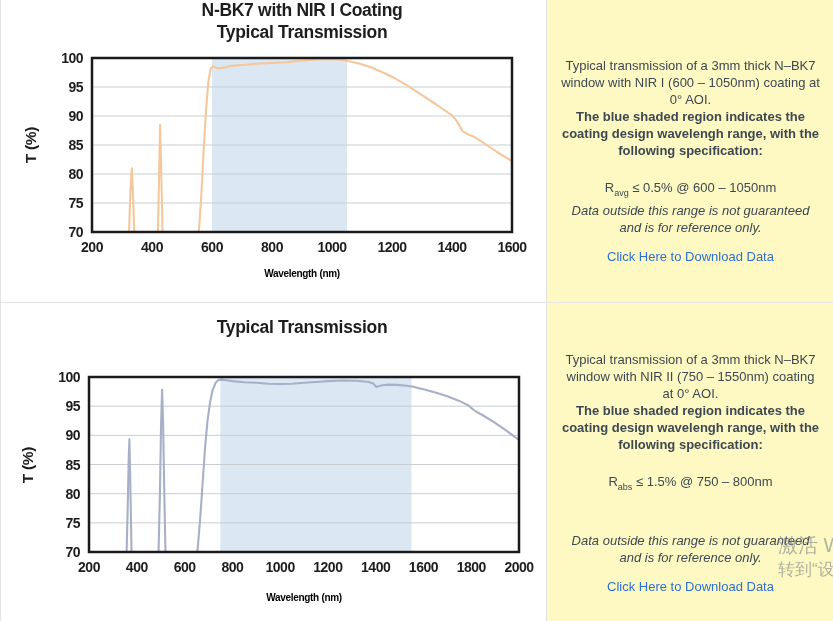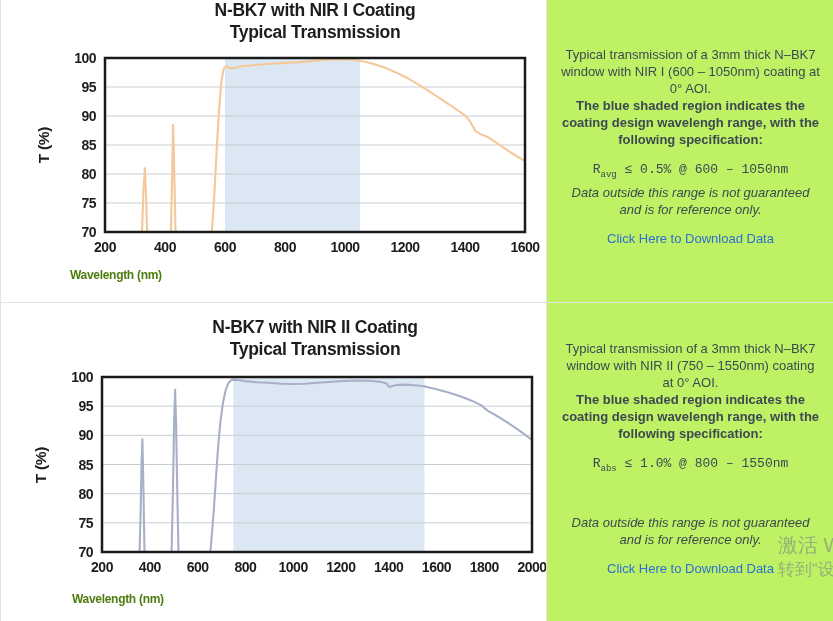--- a/index.html
+++ b/index.html
@@ -1,52 +1,52 @@
 <!DOCTYPE html>
 <html><head>
 <meta charset="utf-8">
 <style>
   html,body{margin:0;padding:0;background:#fff;}
   body{width:833px;height:621px;overflow:hidden;position:relative;
        font-family:"Liberation Sans",sans-serif;}
   .page{position:absolute;left:0;top:0;width:833px;height:621px;background:#fff;
         border-left:1px solid #e3e3e3;box-sizing:border-box;overflow:hidden;}
   .cell{position:absolute;box-sizing:border-box;}
-  .chart-cell{left:17px;width:544px;background:#fff;padding-left:12px;}
-  .text-cell{left:546px;width:287px;background:#bef264;text-align:center;
-             color:#3d4852;font-size:13px;line-height:17px;padding:0 13px;}
+  .chart-cell{left:4px;width:544px;background:#fff;padding-left:12px;}
+  .text-cell{left:546px;width:287px;background:#fef9c3;text-align:center;
+             color:#3d4852;font-size:13px;line-height:17px;padding:11px 13px;}
   #cellA{top:0;height:302px;}
   #cellB{top:0;height:302px;}
   #cellC{top:303px;height:318px;}
   #cellD{top:303px;height:318px;}
   .vdivider{position:absolute;left:545px;top:0;width:1px;height:621px;background:#e3e3e3;}
   .hdivider{position:absolute;left:0;top:302px;width:833px;height:1px;background:#e3e3e3;}
 
   .chart-title{position:absolute;left:52px;width:490px;text-align:center;
                font-weight:700;font-size:17.5px;line-height:22px;color:#1d1d1f;
                letter-spacing:-0.3px;}
   #titleA{top:-1px;}
   #titleC{top:13px;}
-  .xlabel{position:absolute;width:490px;text-align:left;font-weight:700;
-          font-size:12px;color:#4d7c0f;letter-spacing:-0.3px;}
+  .xlabel{position:absolute;width:490px;text-align:center;font-weight:700;
+          font-size:10px;color:#000000;letter-spacing:-0.3px;}
   #xlabelA{left:52px;top:268px;}
   #xlabelC{left:54px;top:289px;}
   .ylabel{position:absolute;width:100px;height:20px;text-align:center;font-weight:700;
           font-size:15.5px;color:#1d1d1f;letter-spacing:-0.3px;
           transform:rotate(-90deg);transform-origin:center;}
   #ylabelA{left:-23px;top:135px;}
   #ylabelC{left:-26px;top:152px;}
   svg.plot{position:absolute;left:0;top:0;}
 
   .text-cell p{margin:0;}
   .para1{margin-top:0;}
   #cellB .para1{padding-top:46px;}
   #cellD .para1{padding-top:37px;}
   .para2{margin-top:12px;font-weight:bold;}
-  .specs{margin-top:13px;font-family:Liberation Mono, monospace;}
+  .specs{margin-top:20px;}
   .spec-line{line-height:17px;white-space:nowrap;}
   .spec-line sub{font-size:9px;}
   .para3{margin-top:14px;font-style:italic;}
   #cellD .para3{margin-top:36px;}
   .dl-link{display:inline-block;margin-top:12px;color:#2e6fd0;text-decoration:none;
            cursor:pointer;}
   .watermark{position:absolute;left:777px;top:533px;color:rgba(125,130,135,0.6);
              white-space:nowrap;pointer-events:none;}
   .watermark .wm1{font-size:20px;line-height:24px;}
   .watermark .wm2{font-size:17px;line-height:26px;}
@@ -98,21 +98,20 @@
     <p class="para2">The blue shaded region indicates the coating design wavelengh range, with the following specification:</p>
     <div class="specs">
         <div class="spec-line"><span>R</span><sub>avg</sub><span> ≤ 0.5% @ 600 – 1050nm</span></div>
       </div>
     <p class="para3">Data outside this range is not guaranteed and is for reference only.</p>
     <a class="dl-link">Click Here to Download Data</a>
   </div>
 
   <div class="cell chart-cell" id="cellC">
     <div class="chart-title" id="titleC">
-      <div>N-BK7 with NIR II Coating</div>
       <div>Typical Transmission</div>
     </div>
     <div class="ylabel" id="ylabelC">T (%)</div>
     <svg class="plot" id="plot1" width="544" height="318">
         <rect x="215.38888888888889" y="74" width="191.11111111111111" height="175" fill="#dbe8f4"></rect>
         <line x1="84" x2="514" y1="219.83333333333334" y2="219.83333333333334" stroke="#c9cdd2" stroke-width="1"></line>
         <line x1="84" x2="514" y1="190.66666666666666" y2="190.66666666666666" stroke="#c9cdd2" stroke-width="1"></line>
         <line x1="84" x2="514" y1="161.5" y2="161.5" stroke="#c9cdd2" stroke-width="1"></line>
         <line x1="84" x2="514" y1="132.33333333333331" y2="132.33333333333331" stroke="#c9cdd2" stroke-width="1"></line>
         <line x1="84" x2="514" y1="103.16666666666666" y2="103.16666666666666" stroke="#c9cdd2" stroke-width="1"></line>
@@ -139,21 +138,21 @@
         <text x="75" y="108.16666666666666" text-anchor="end" font-family="&quot;Liberation Sans&quot;,sans-serif" font-size="14" font-weight="bold" fill="#1d1d1f" letter-spacing="-0.5">95</text>
         <text x="75" y="79" text-anchor="end" font-family="&quot;Liberation Sans&quot;,sans-serif" font-size="14" font-weight="bold" fill="#1d1d1f" letter-spacing="-0.5">100</text>
       </svg>
     <div class="xlabel" id="xlabelC">Wavelength (nm)</div>
   </div>
 
   <div class="cell text-cell" id="cellD">
     <p class="para1">Typical transmission of a 3mm thick N–BK7 window with NIR II (750 – 1550nm) coating at 0° AOI.</p>
     <p class="para2">The blue shaded region indicates the coating design wavelengh range, with the following specification:</p>
     <div class="specs">
-        <div class="spec-line"><span>R</span><sub>abs</sub><span> ≤ 1.0% @ 800 – 1550nm</span></div>
+        <div class="spec-line"><span>R</span><sub>abs</sub><span> ≤ 1.5% @ 750 – 800nm</span></div>
       </div>
     <p class="para3">Data outside this range is not guaranteed and is for reference only.</p>
     <a class="dl-link">Click Here to Download Data</a>
   </div>
 
   <div class="vdivider"></div>
   <div class="hdivider"></div>
 
   <div class="watermark">
     <div class="wm1">激活 W</div>

